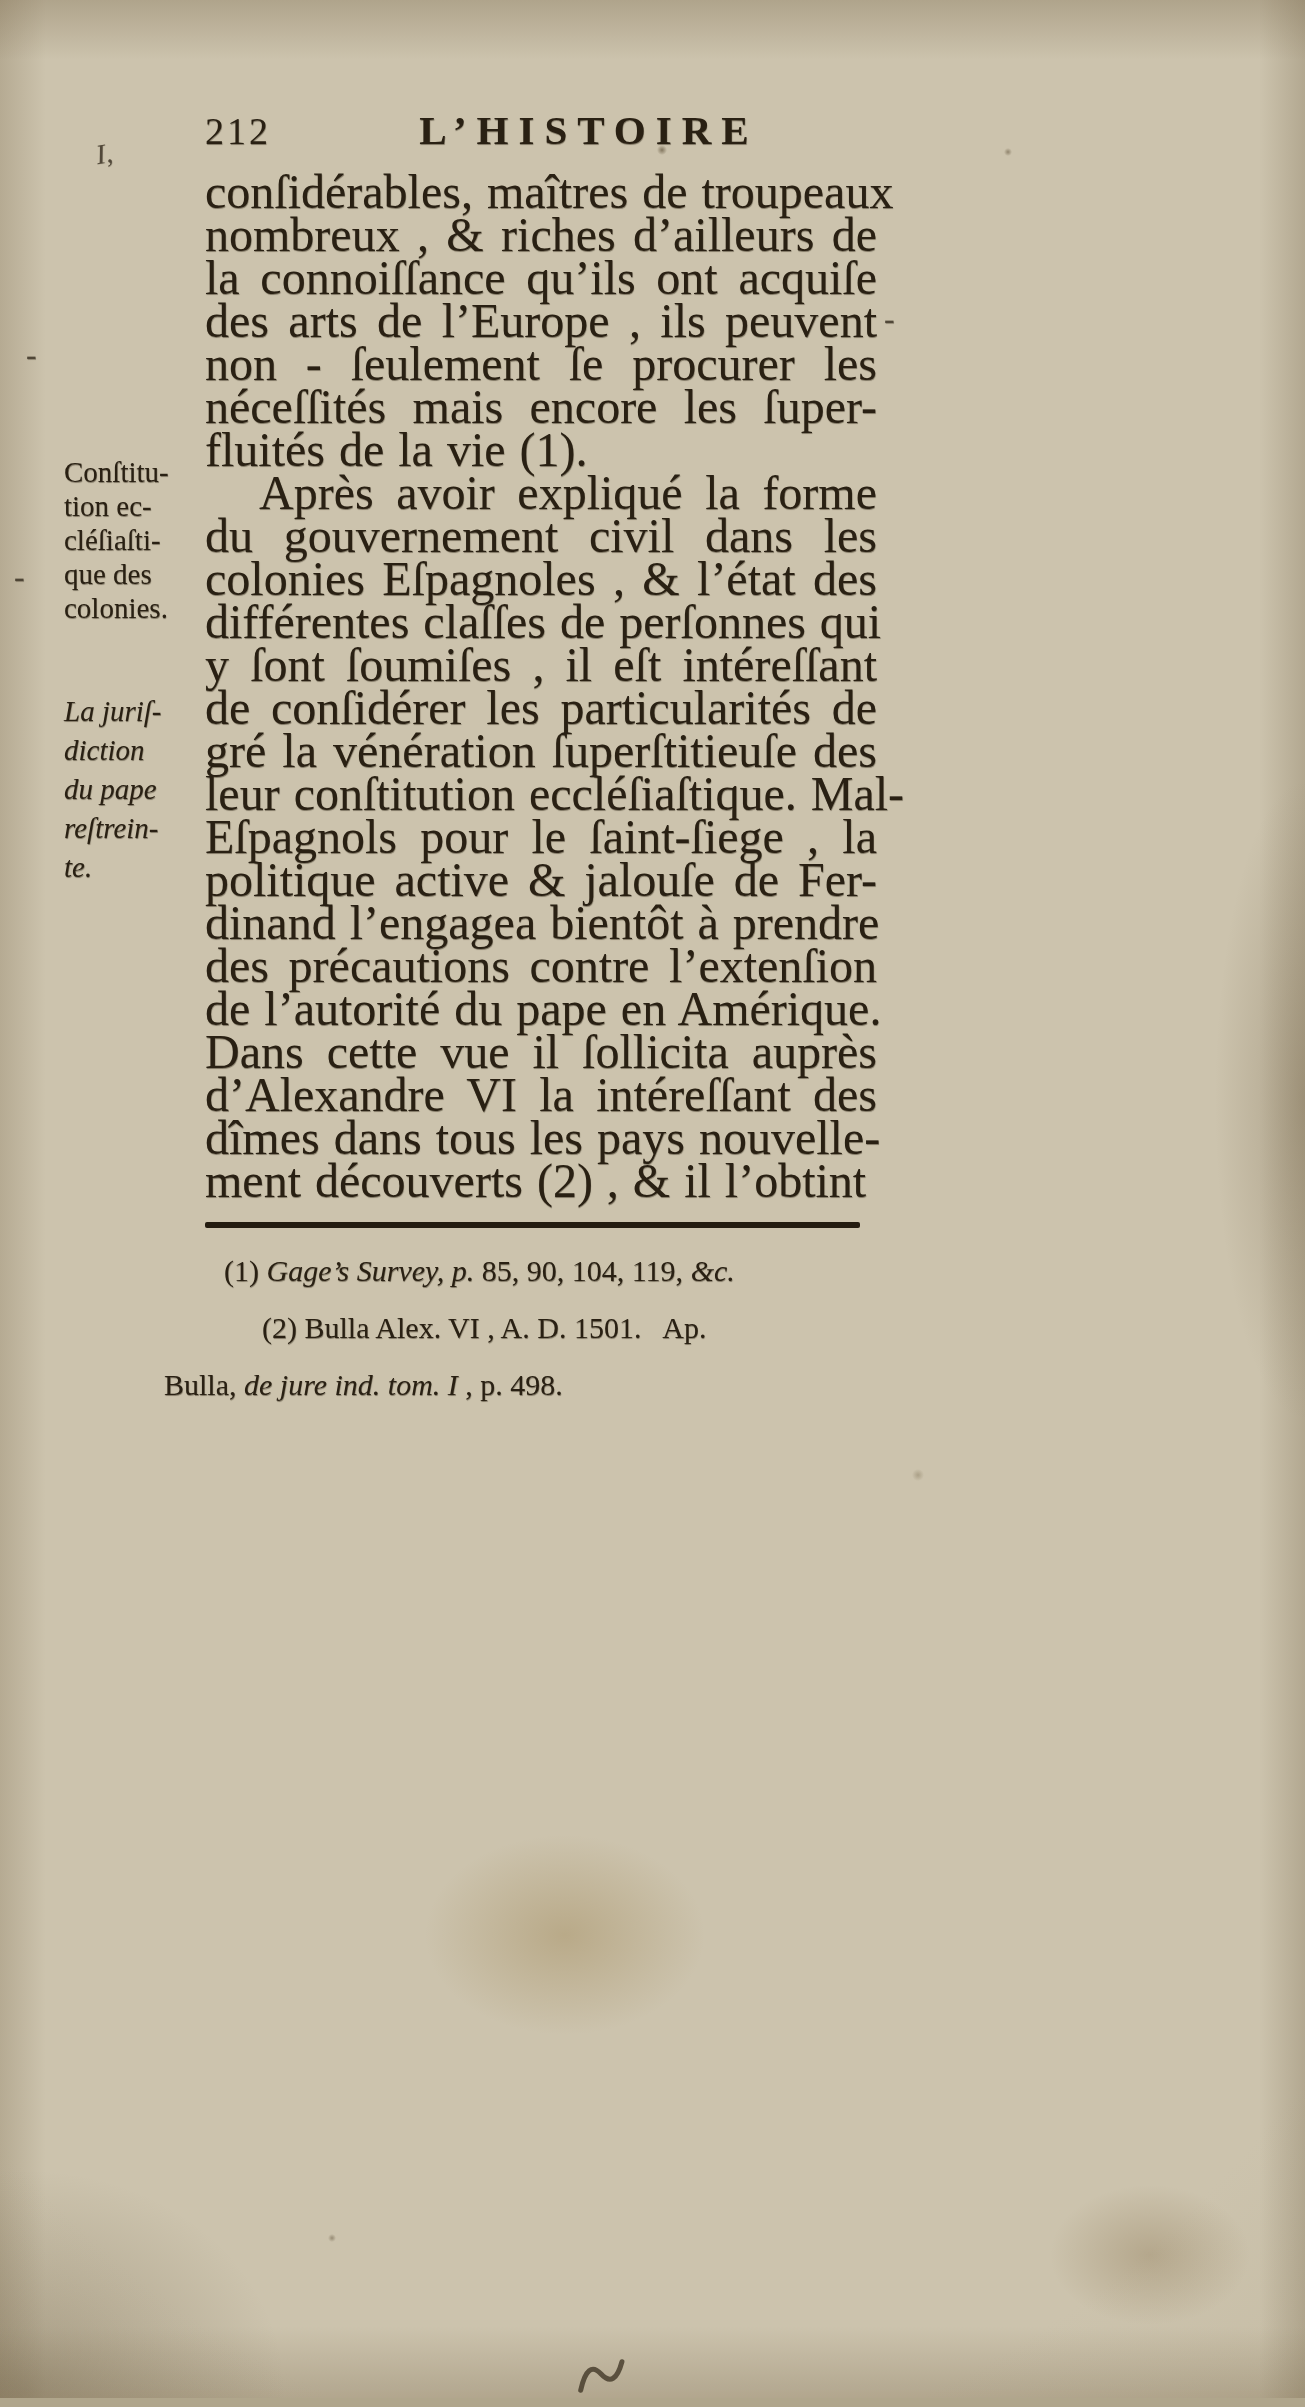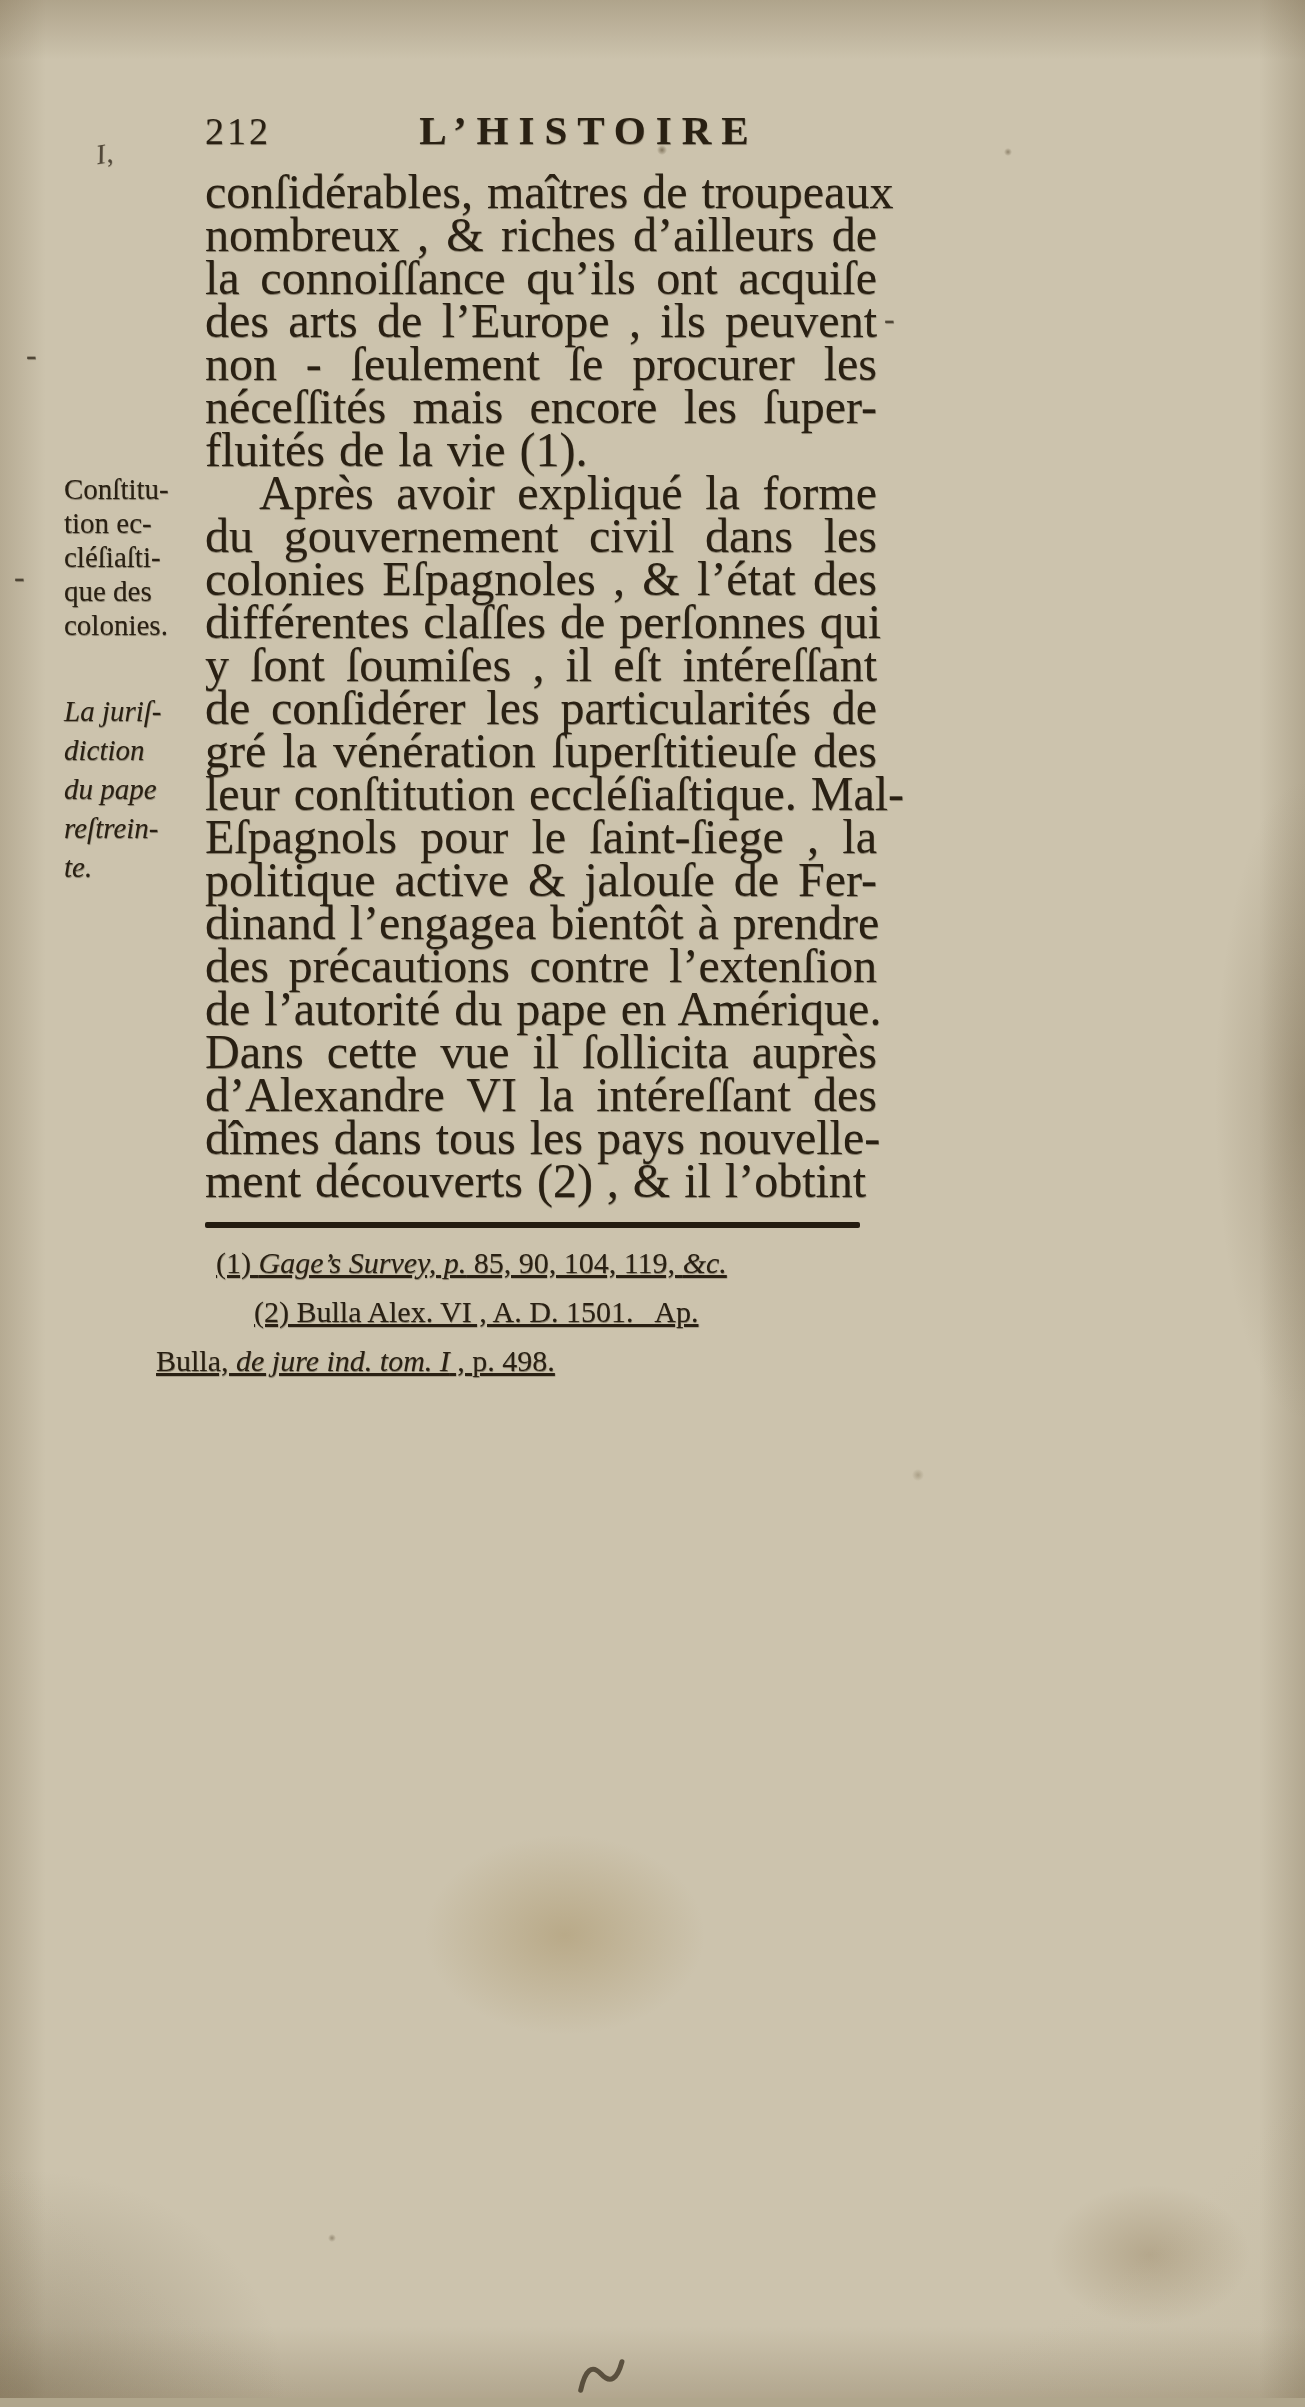--- a/index.html
+++ b/index.html
@@ -41,32 +41,32 @@
   .bodycol { position: absolute; top: 170px; left: 205px; width: 672px; }
   .bline {
     font-size: 48px; line-height: 43px; height: 43px;
     text-align: justify; text-align-last: justify;
     word-spacing: 2px; white-space: nowrap;
   }
   .bline.last { text-align-last: left; white-space: normal; }
   .bline.indent { text-indent: 54px; }
 
   .mnote { position: absolute; left: 64px; width: 138px; }
-  .mnote1 { top: 472px; }
+  .mnote1 { top: 455px; }
   .mnote2 { top: 692px; font-style: italic; }
   .mline  { font-size: 29px; line-height: 34px; }
   .mnote2 .mline { line-height: 39px; }
 
   .rule {
     position: absolute; top: 1222px; left: 205px; width: 655px; height: 6px;
     background: #241c10; border-radius: 2px;
   }
 
   .footnotes { position: absolute; top: 1236px; left: 150px; width: 724px; }
-  .fn { margin: 4px; font-size: 30px; line-height: 45px; white-space: pre-wrap; text-decoration: underline; }
+  .fn { margin: 12px; font-size: 30px; line-height: 45px; white-space: pre-wrap; }
   .fn .it { font-style: italic; }
   .fn1 { padding-left: 62px; }
   .fn2 { padding-left: 100px; }
   .fn3 { padding-left: 2px; }
 
   .art { position: absolute; opacity: .75; }
   .art-tl { left: 96px; top: 138px; font-size: 28px; font-style: italic; transform: rotate(-9deg); }
   .art-dash1 { left: 26px;  top: 336px; font-size: 32px; }
   .art-dash2 { left: 14px;  top: 558px; font-size: 32px; }
   .art-dash3 { left: 884px; top: 300px; font-size: 32px; }

